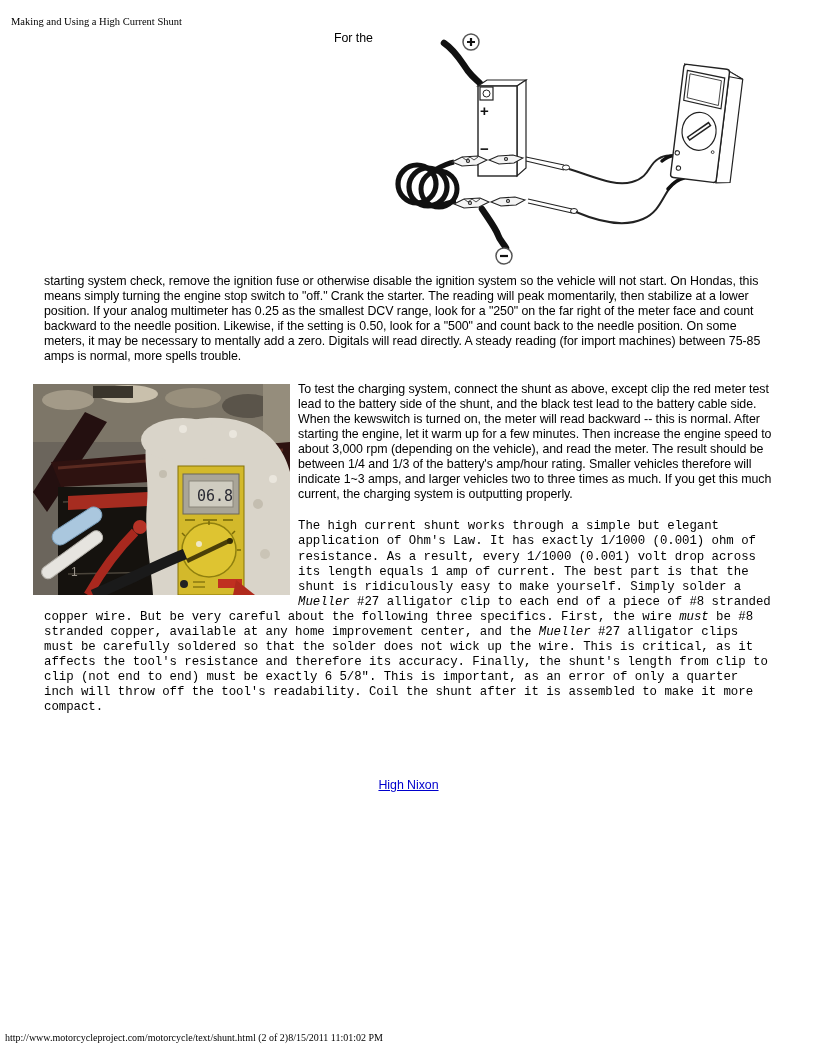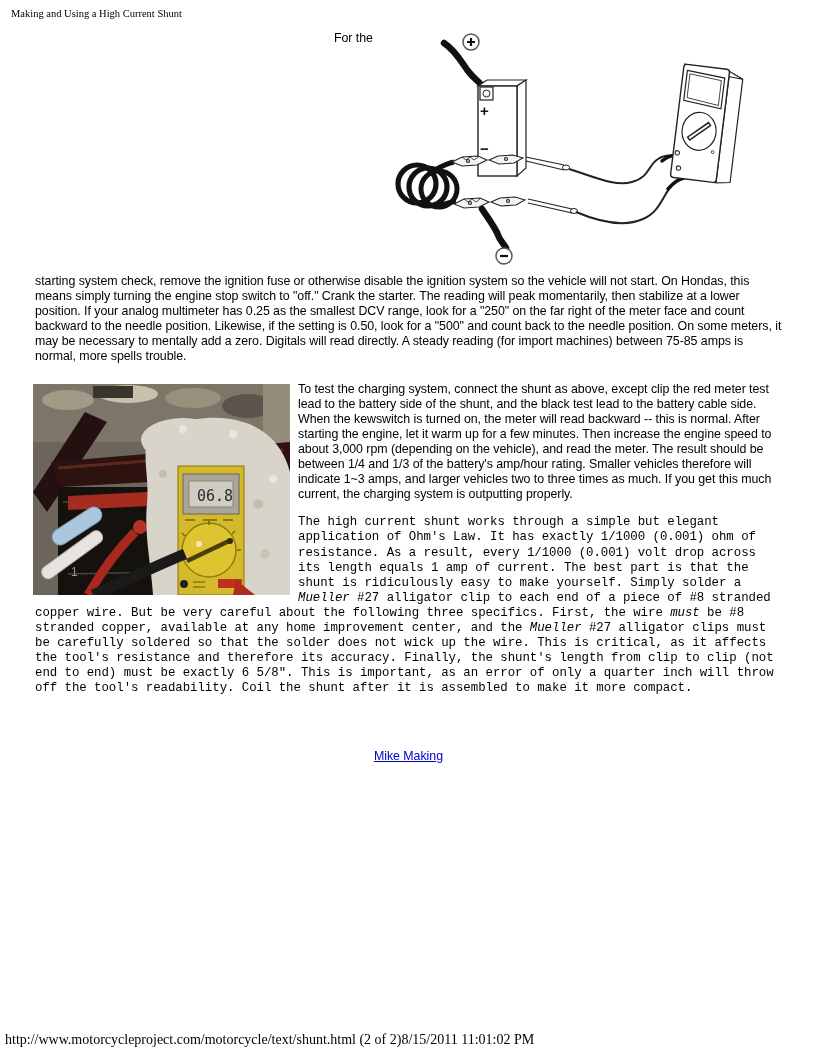--- a/index.html
+++ b/index.html
@@ -1,33 +1,33 @@
 <!DOCTYPE html>
 <html><head>
 <meta charset="utf-8">
 <style>
   html,body{margin:0;padding:0;background:#fff;}
   .doc{position:relative;width:817px;height:1057px;background:#ffffff;overflow:hidden;
        font-family:"Liberation Sans",sans-serif;color:#000;}
-  .page-title{position:absolute;left:11px;top:8px;
+  .page-title{position:absolute;left:11px;top:16px;
        font-family:"Liberation Serif","DejaVu Serif",serif;font-size:10.5px;}
   .content{position:absolute;left:27px;top:29px;width:763px;
        font-size:12.4px;line-height:15.1px;letter-spacing:-0.05px;}
   .figure-row{display:flex;align-items:flex-start;height:240px;justify-content:flex-end;}
   .lead-text{width:46px;padding-left:6px;padding-top:2px;}
   .drawing{flex:0 0 auto;}
-  .para{margin:8px;}
+  .para{margin:17px;}
   .para-first{margin-top:5px;}
   .wrap-section{margin-top:17px;}
   .photo{float:left;width:257px;height:211px;margin:2px 8px 3px 6px;}
   .para-gap{margin-top:13px;font-family:Liberation Mono, monospace;}
   .byline{clear:both;text-align:center;padding-top:45px;}
   .byline a{color:#0000cc;text-decoration:underline;}
   .page-footer{position:absolute;left:5px;top:1032px;
-       font-family:"Liberation Serif","DejaVu Serif",serif;font-size:14px;}
+       font-family:"Liberation Serif","DejaVu Serif",serif;font-size:10px;}
   i{font-style:italic;}
   svg text.bat-sign{font-family:"Liberation Sans",sans-serif;font-weight:bold;}
   svg text.lcd{font-family:"DejaVu Sans Mono",monospace;}
 </style>
 </head>
 <body>
 
 <div class="doc">
 
   <div class="page-title">Making and Using a High Current Shunt</div>
@@ -178,20 +178,20 @@
         <path d="M60,211 C95,196 122,182 152,170" stroke="#1a1a1a" stroke-width="11" fill="none"></path>
         <text x="38" y="192" font-size="12" fill="#9a948a" font-family="Liberation Sans, sans-serif">1</text>
       </svg>
 
       <p class="para">To test the charging system, connect the shunt as above, except clip the red meter test lead to the battery side of the shunt, and the black test lead to the battery cable side. When the kewswitch is turned on, the meter will read backward -- this is normal. After starting the engine, let it warm up for a few minutes. Then increase the engine speed to about 3,000 rpm (depending on the vehicle), and read the meter. The result should be between 1/4 and 1/3 of the battery's amp/hour rating. Smaller vehicles therefore will indicate 1~3 amps, and larger vehicles two to three times as much. If you get this much current, the charging system is outputting properly.</p>
 
       <p class="para para-gap"><span>The high current shunt works through a simple but elegant application of Ohm's Law. It has exactly 1/1000 (0.001) ohm of resistance. As a result, every 1/1000 (0.001) volt drop across its length equals 1 amp of current. The best part is that the shunt is ridiculously easy to make yourself. Simply solder a </span><i>Mueller</i><span> #27 alligator clip to each end of a piece of #8 stranded copper wire. But be very careful about the following three specifics. First, the wire </span><i>must</i><span> be #8 stranded copper, available at any home improvement center, and the </span><i>Mueller</i><span> #27 alligator clips must be carefully soldered so that the solder does not wick up the wire. This is critical, as it affects the tool's resistance and therefore its accuracy. Finally, the shunt's length from clip to clip (not end to end) must be exactly 6 5/8". This is important, as an error of only a quarter inch will throw off the tool's readability. Coil the shunt after it is assembled to make it more compact.</span></p>
     </div>
 
     <div class="byline">
-      <a href="#">Mike Making</a>
+      <a href="#">High Nixon</a>
     </div>
 
   </div>
 
   <div class="page-footer">http://www.motorcycleproject.com/motorcycle/text/shunt.html (2 of 2)8/15/2011 11:01:02 PM</div>
 
 </div>
 
 </body></html>

